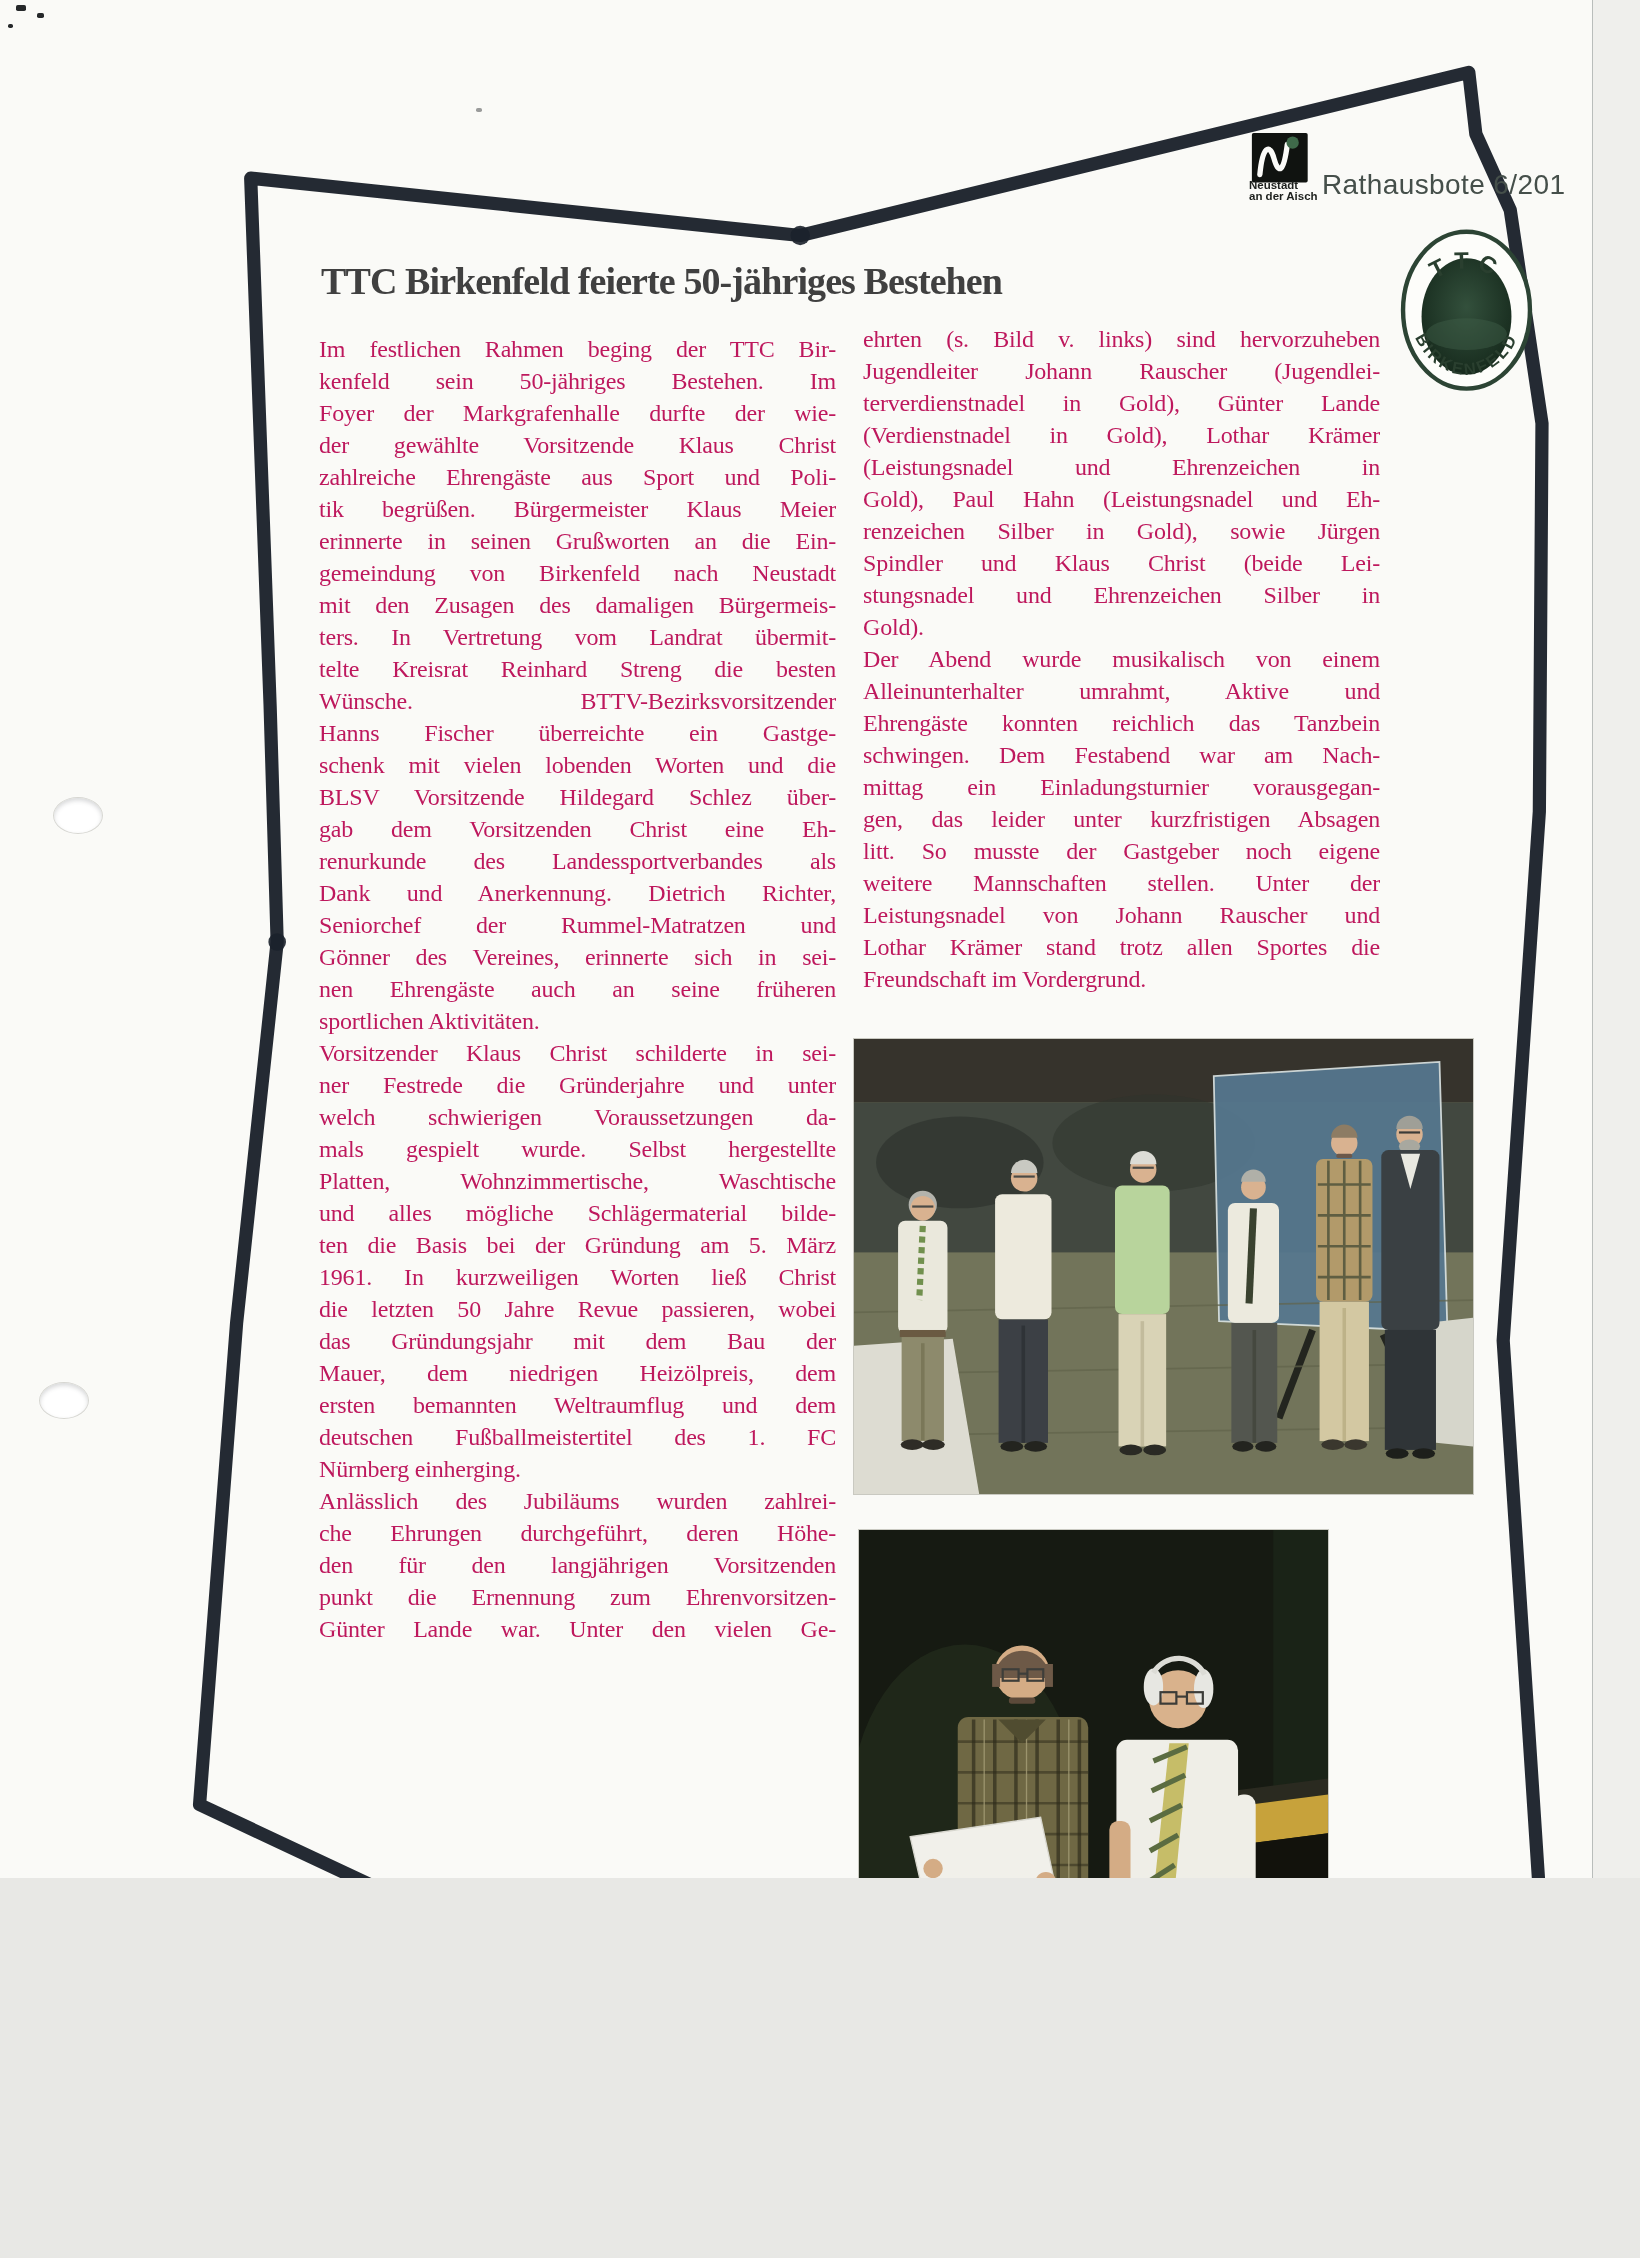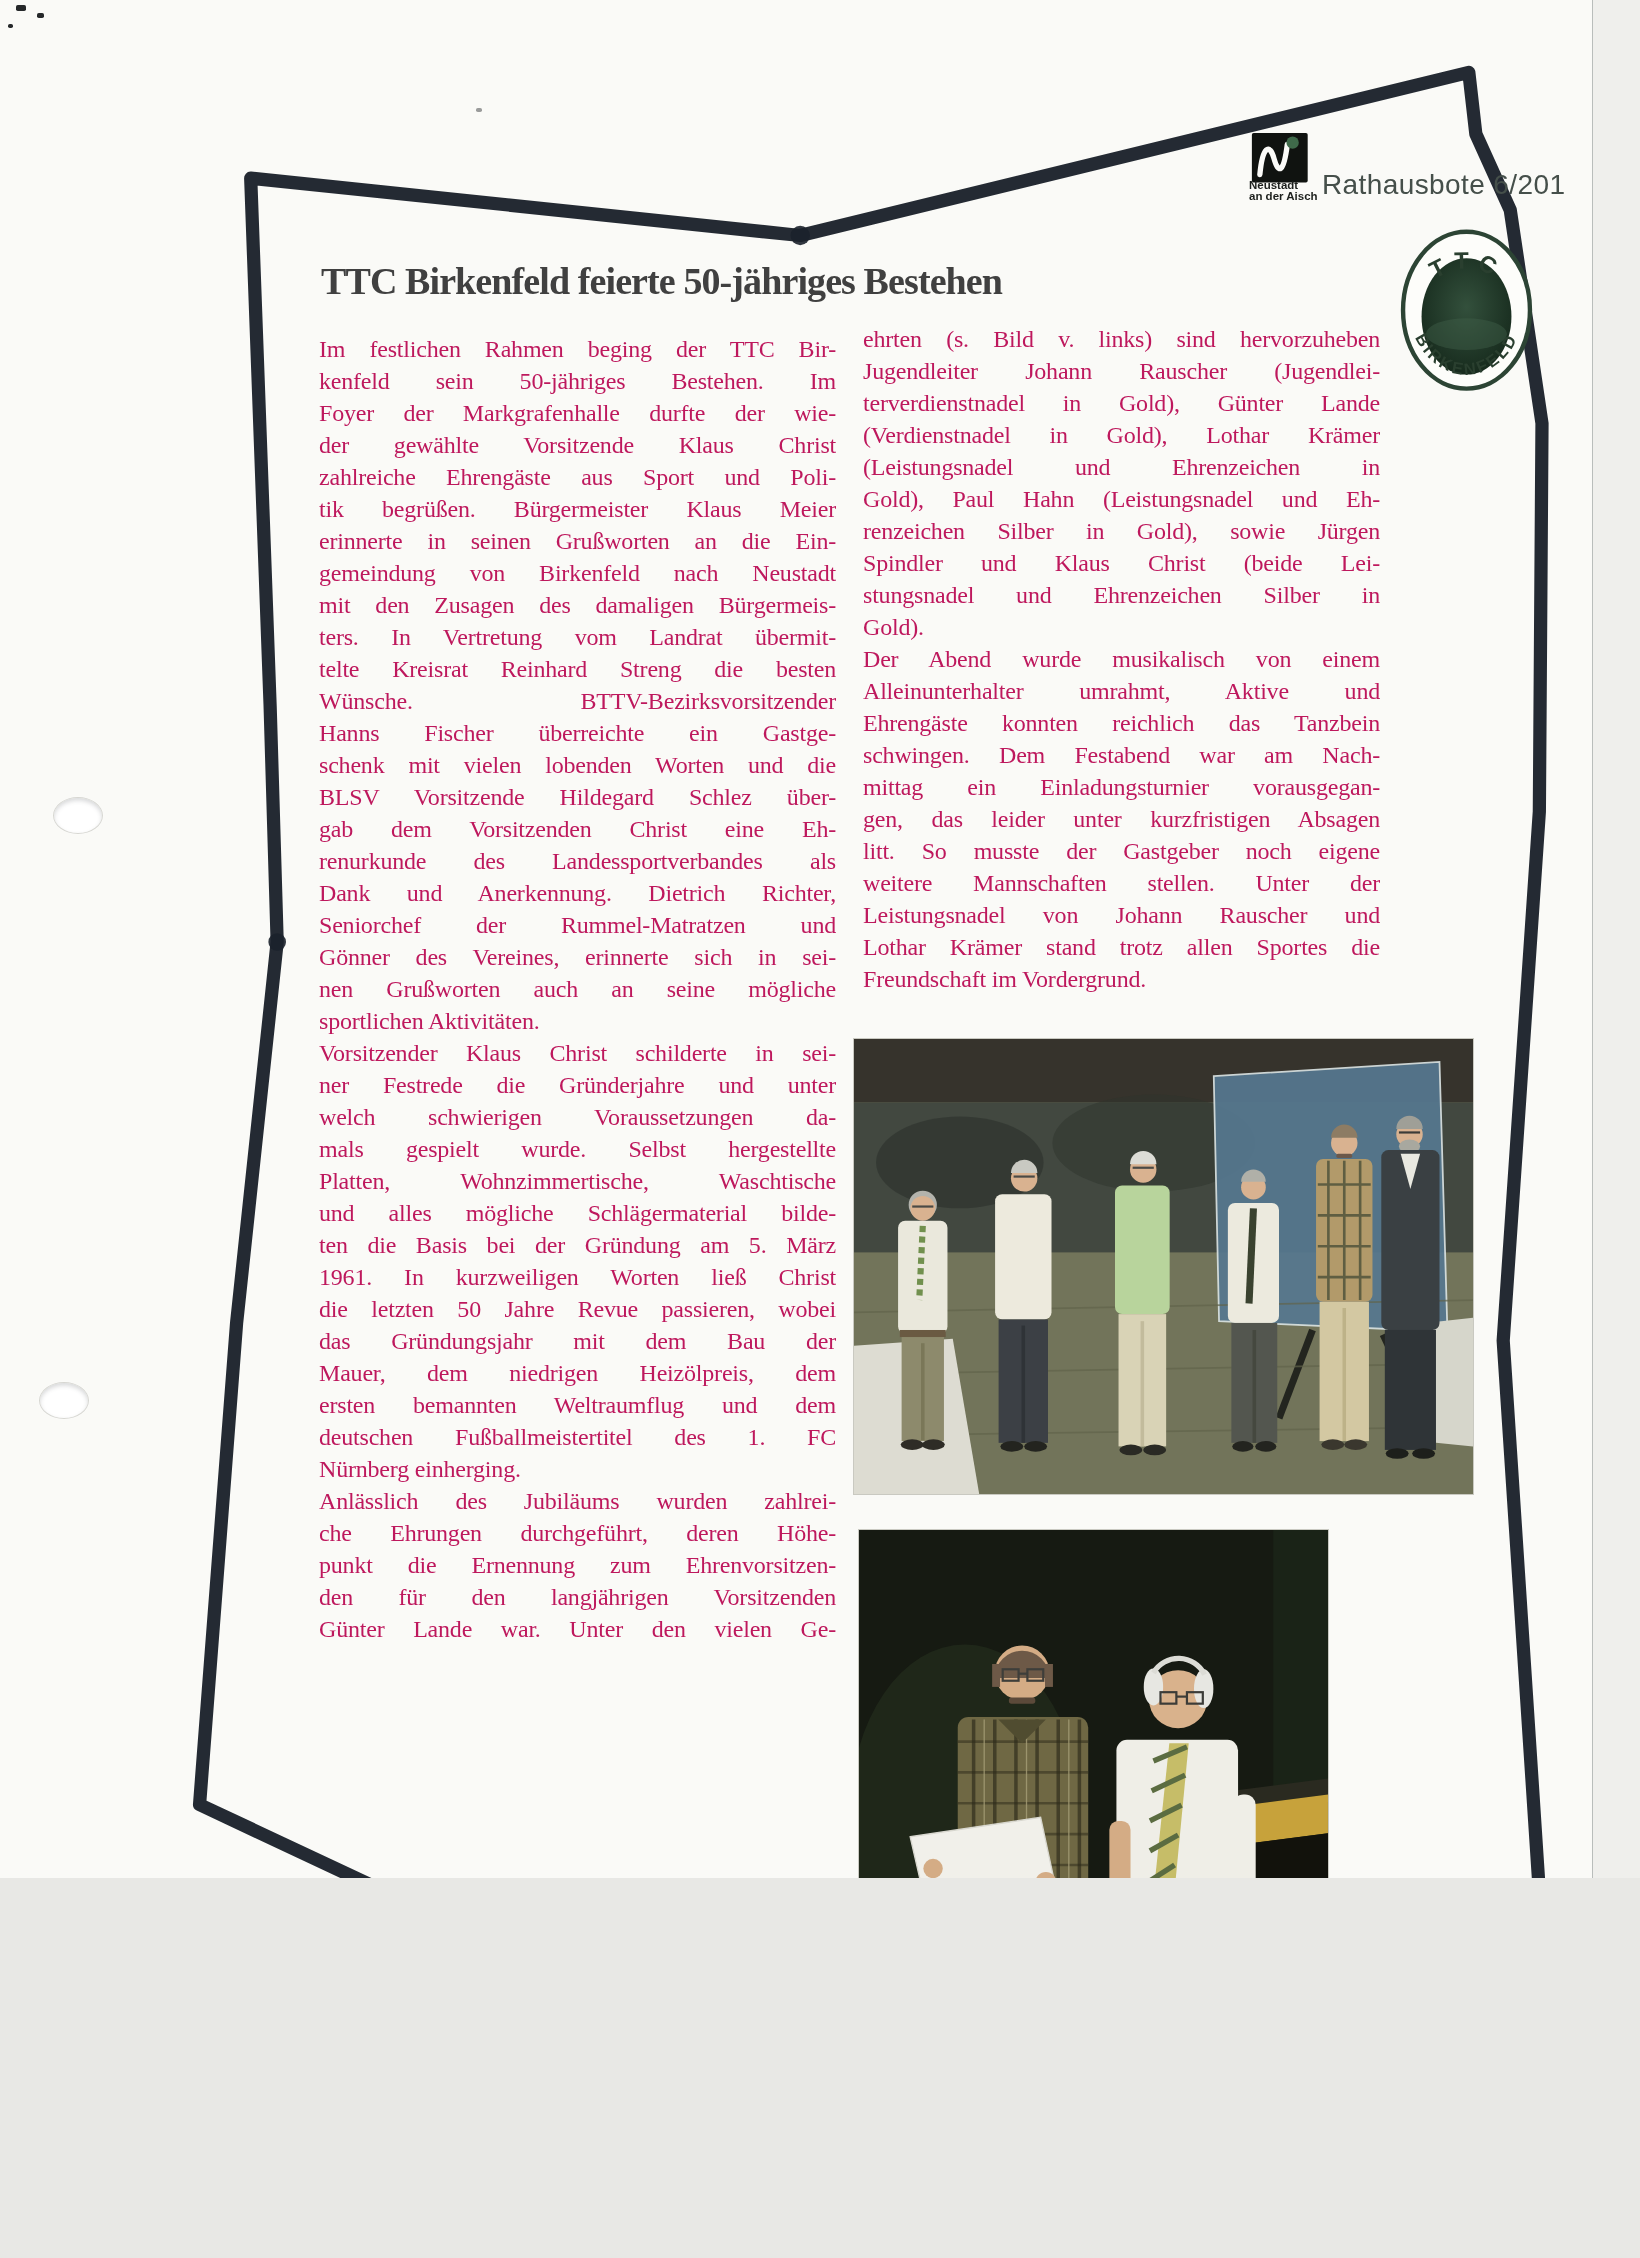--- a/index.html
+++ b/index.html
@@ -99,21 +99,21 @@
         <div class="line j">telte Kreisrat Reinhard Streng die besten</div>
         <div class="line j">Wünsche. BTTV-Bezirksvorsitzender</div>
         <div class="line j">Hanns Fischer überreichte ein Gastge-</div>
         <div class="line j">schenk mit vielen lobenden Worten und die</div>
         <div class="line j">BLSV Vorsitzende Hildegard Schlez über-</div>
         <div class="line j">gab dem Vorsitzenden Christ eine Eh-</div>
         <div class="line j">renurkunde des Landessportverbandes als</div>
         <div class="line j">Dank und Anerkennung. Dietrich Richter,</div>
         <div class="line j">Seniorchef der Rummel-Matratzen und</div>
         <div class="line j">Gönner des Vereines, erinnerte sich in sei-</div>
-        <div class="line j">nen Grußworten auch an seine mögliche</div>
+        <div class="line j">nen Ehrengäste auch an seine früheren</div>
         <div class="line">sportlichen Aktivitäten.</div>
       </div>
       <div class="para">
         <div class="line j">Vorsitzender Klaus Christ schilderte in sei-</div>
         <div class="line j">ner Festrede die Gründerjahre und unter</div>
         <div class="line j">welch schwierigen Voraussetzungen da-</div>
         <div class="line j">mals gespielt wurde. Selbst hergestellte</div>
         <div class="line j">Platten, Wohnzimmertische, Waschtische</div>
         <div class="line j">und alles mögliche Schlägermaterial bilde-</div>
         <div class="line j">ten die Basis bei der Gründung am 5. März</div>
@@ -121,22 +121,22 @@
         <div class="line j">die letzten 50 Jahre Revue passieren, wobei</div>
         <div class="line j">das Gründungsjahr mit dem Bau der</div>
         <div class="line j">Mauer, dem niedrigen Heizölpreis, dem</div>
         <div class="line j">ersten bemannten Weltraumflug und dem</div>
         <div class="line j">deutschen Fußballmeistertitel des 1. FC</div>
         <div class="line">Nürnberg einherging.</div>
       </div>
       <div class="para">
         <div class="line j">Anlässlich des Jubiläums wurden zahlrei-</div>
         <div class="line j">che Ehrungen durchgeführt, deren Höhe-</div>
+        <div class="line j">den für den langjährigen Vorsitzenden</div>
         <div class="line j">punkt die Ernennung zum Ehrenvorsitzen-</div>
-        <div class="line j">den für den langjährigen Vorsitzenden</div>
         <div class="line j">Günter Lande war. Unter den vielen Ge-</div>
       </div>
     </div>
   <div class="col" style="left:863px;top:323px;">
       <div class="para">
         <div class="line j">ehrten (s. Bild v. links) sind hervorzuheben</div>
         <div class="line j">Jugendleiter Johann Rauscher (Jugendlei-</div>
         <div class="line j">terverdienstnadel in Gold), Günter Lande</div>
         <div class="line j">(Verdienstnadel in Gold), Lothar Krämer</div>
         <div class="line j">(Leistungsnadel und Ehrenzeichen in</div>

